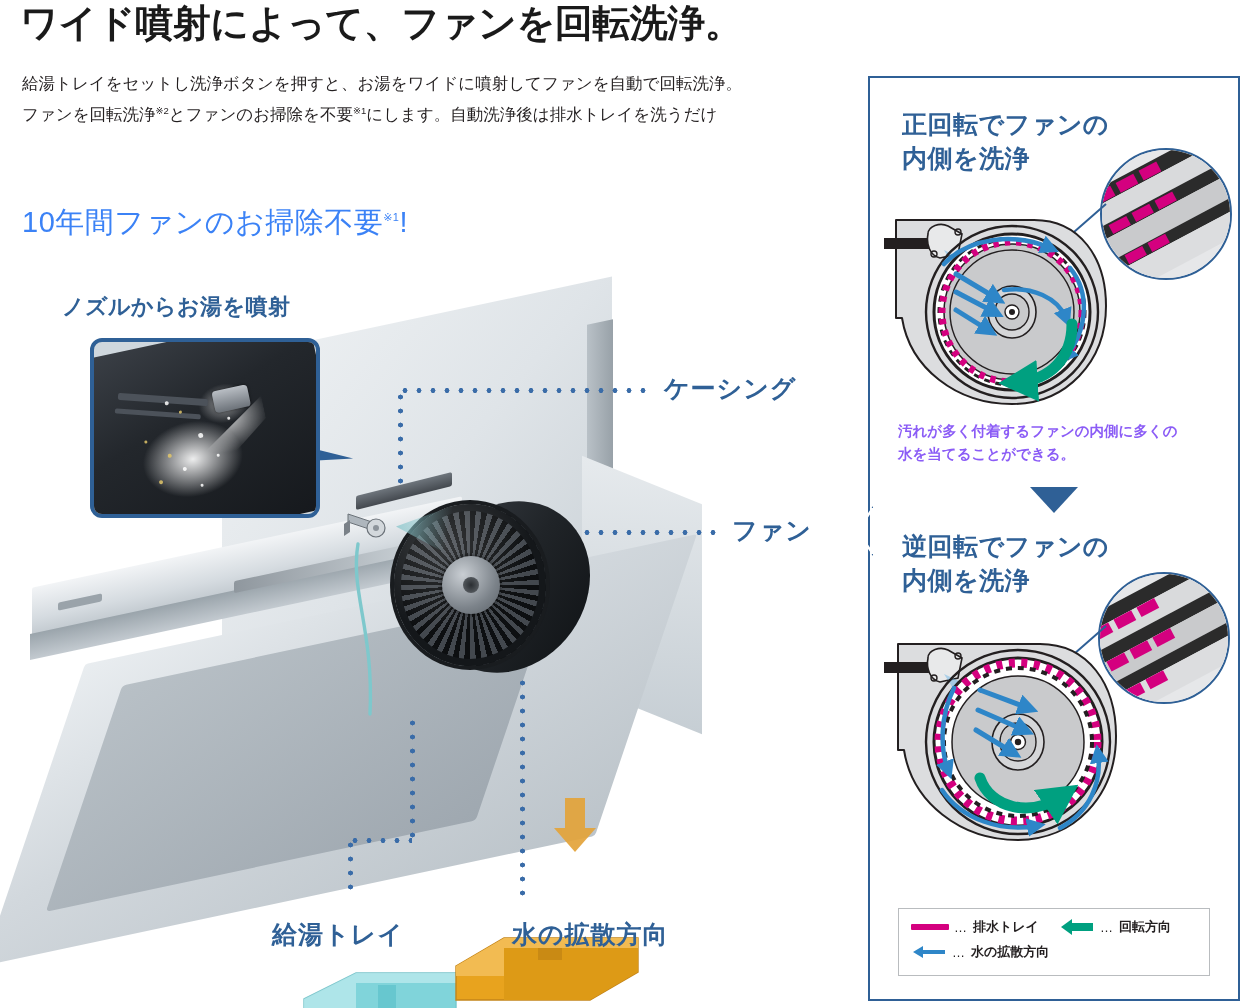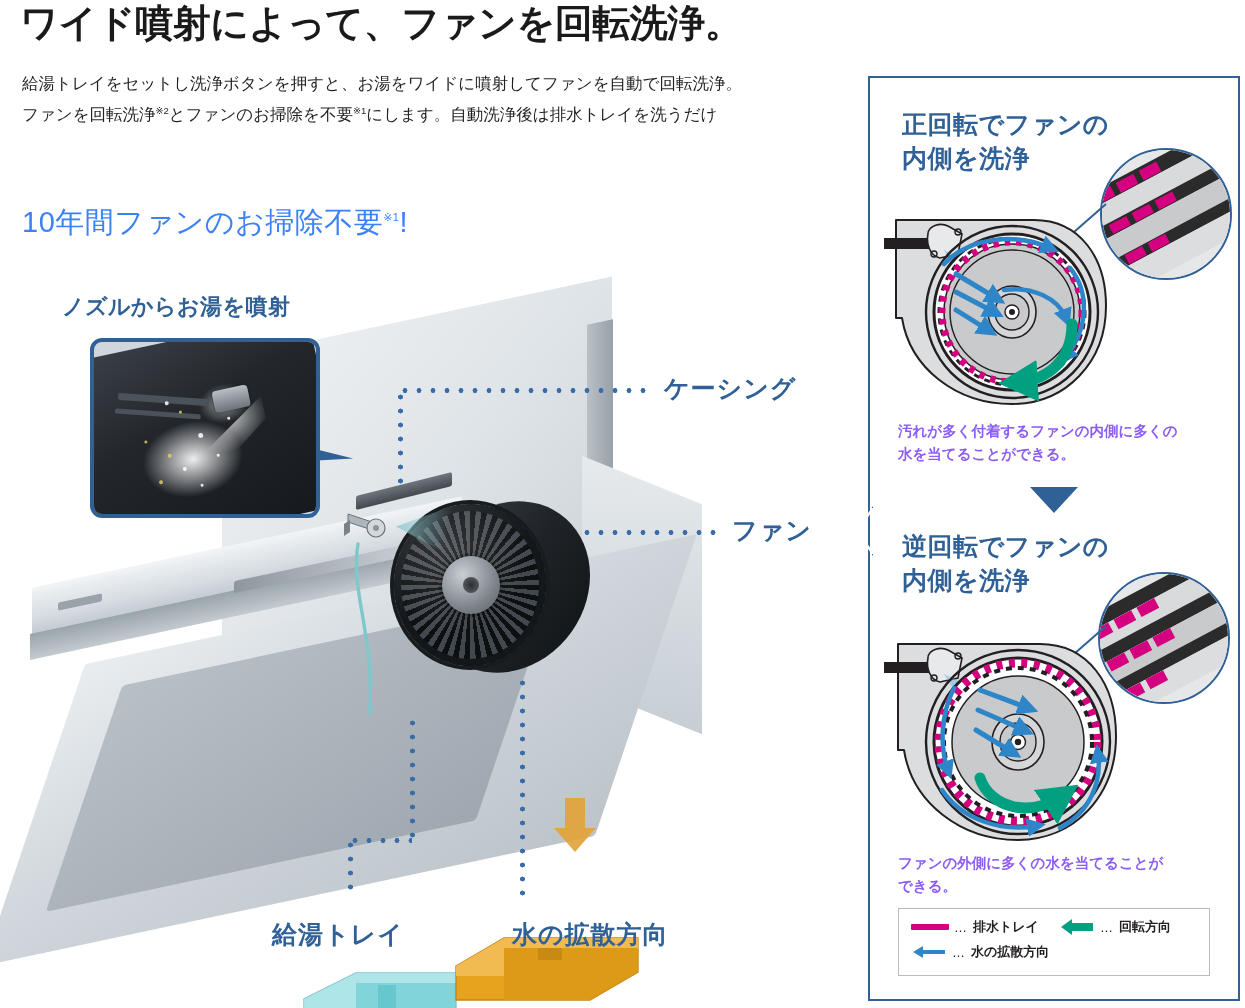--- a/index.html
+++ b/index.html
@@ -480,24 +480,20 @@
       <path d="M92 100 L128 122" marker-end="url(#abr)"></path>
     </g>
     <g stroke="#2e86c8" stroke-width="4.5" fill="none" stroke-linecap="round">
       <path d="M70 58 C56 86 56 118 64 140" marker-end="url(#abr)"></path>
       <path d="M58 160 C78 190 118 202 152 196" marker-end="url(#abr)"></path>
       <path d="M176 198 C206 182 218 152 214 124" marker-end="url(#abr)"></path>
     </g>
     <path d="M96 148 C106 178 146 188 178 166" stroke="#00a080" stroke-width="11" fill="none" stroke-linecap="round" marker-end="url(#agr)"></path>
   </svg>
 
-  <div class="p-caption" style="left:898px;top:852px;width:322px;">
-    <div>ファンの外側に多くの水を当てることが</div>
-    <div>できる。</div>
-  </div>
 
   <div class="legend">
     <div class="legend-row">
       <div class="legend-item">
         <span class="sw-line"></span>
         <span class="lg-dots">…</span>
         <span class="lg-text">排水トレイ</span>
       </div>
       <div class="legend-item" style="margin-left:14px;">
         <svg class="sw-arrow-green" viewBox="0 0 36 16">

